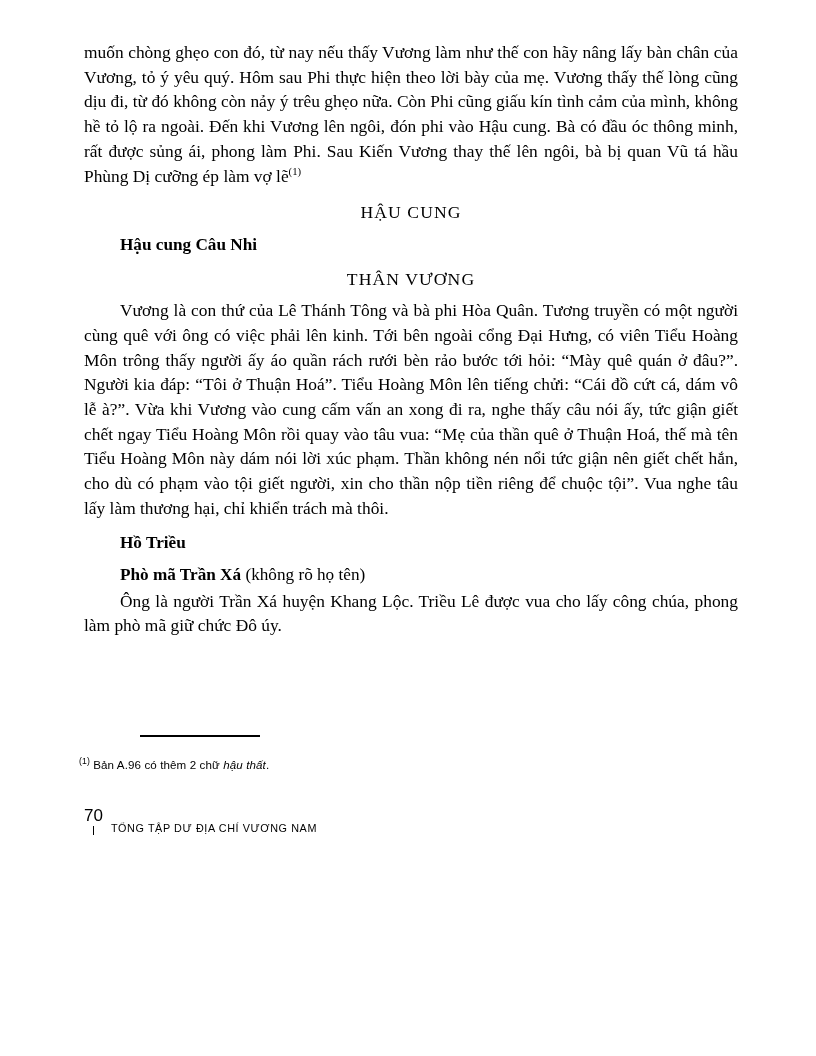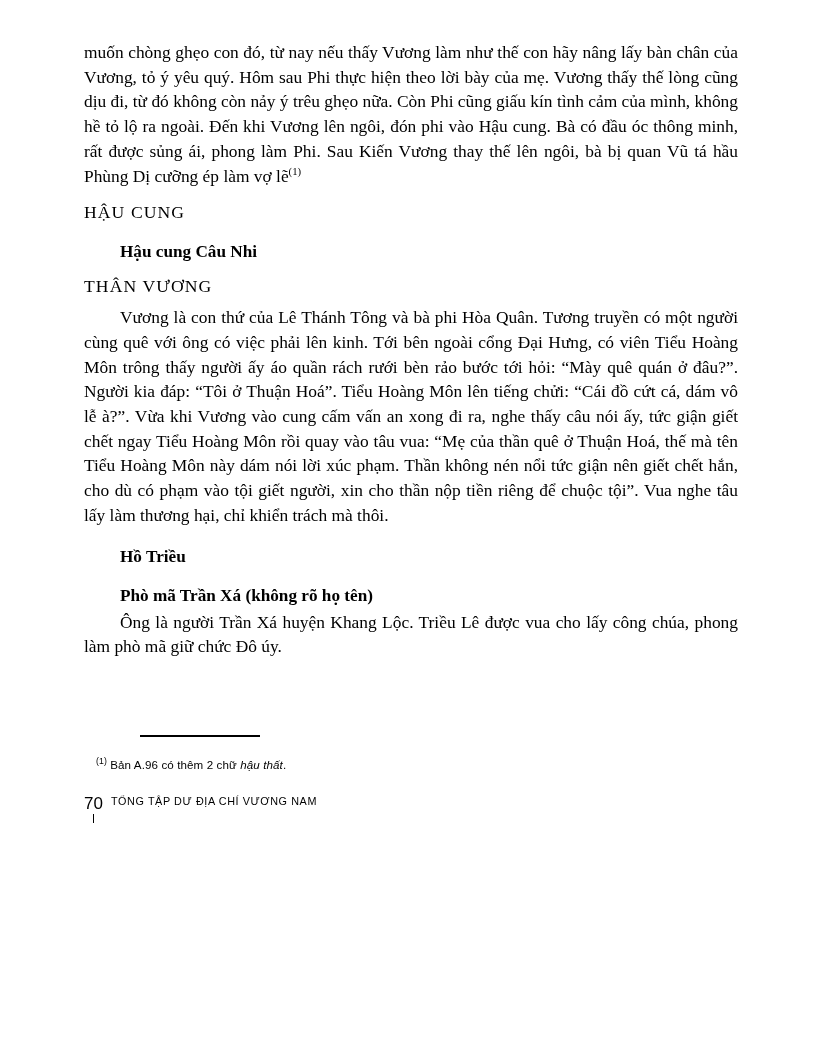--- a/index.html
+++ b/index.html
@@ -26,68 +26,69 @@
     line-height: 1.42;
     text-align: justify;
     text-justify: inter-word;
     margin: 0;
     hyphens: none;
   }
   .indent {
     text-indent: 36px;
   }
   .section-heading {
+    text-align: center;
     font-size: 17.6px;
     letter-spacing: 1.1px;
     margin: 14px 0 8px 0;
     font-weight: normal;
   }
   .sub-heading {
     font-size: 17.2px;
     font-weight: bold;
-    margin: 19px 0 4px 0;
+    margin: 12px 0 4px 0;
     padding-left: 36px;
   }
   .sub-heading .normal-weight {
-    font-weight: bold;
+    font-weight: normal;
     text-align: right;
   }
   sup {
     font-size: 0.62em;
     vertical-align: super;
     line-height: 0;
   }
   .footnote-rule {
     position: absolute;
     left: 140px;
     bottom: 122px;
     width: 120px;
     height: 2px;
     background: #000;
   }
   .footnote {
     position: absolute;
-    left: 96px;
+    left: 79px;
     bottom: 88px;
     font-size: 11.6px;
     font-family: "Liberation Sans", sans-serif;
     letter-spacing: 0.1px;
   }
   .footnote .ital {
     font-style: italic;
   }
   .footnote sup {
     font-size: 0.75em;
   }
   .page-footer {
     position: absolute;
     left: 84px;
-    bottom: 36px;
+    bottom: 24px;
     display: flex;
-    align-items: flex-start;
+    align-items: flex-end;
     gap: 8px;
   }
   .page-number {
     font-family: "Liberation Sans", sans-serif;
     font-size: 17px;
     line-height: 1;
     font-weight: normal;
   }
   .page-number-rule {
     display: block;

